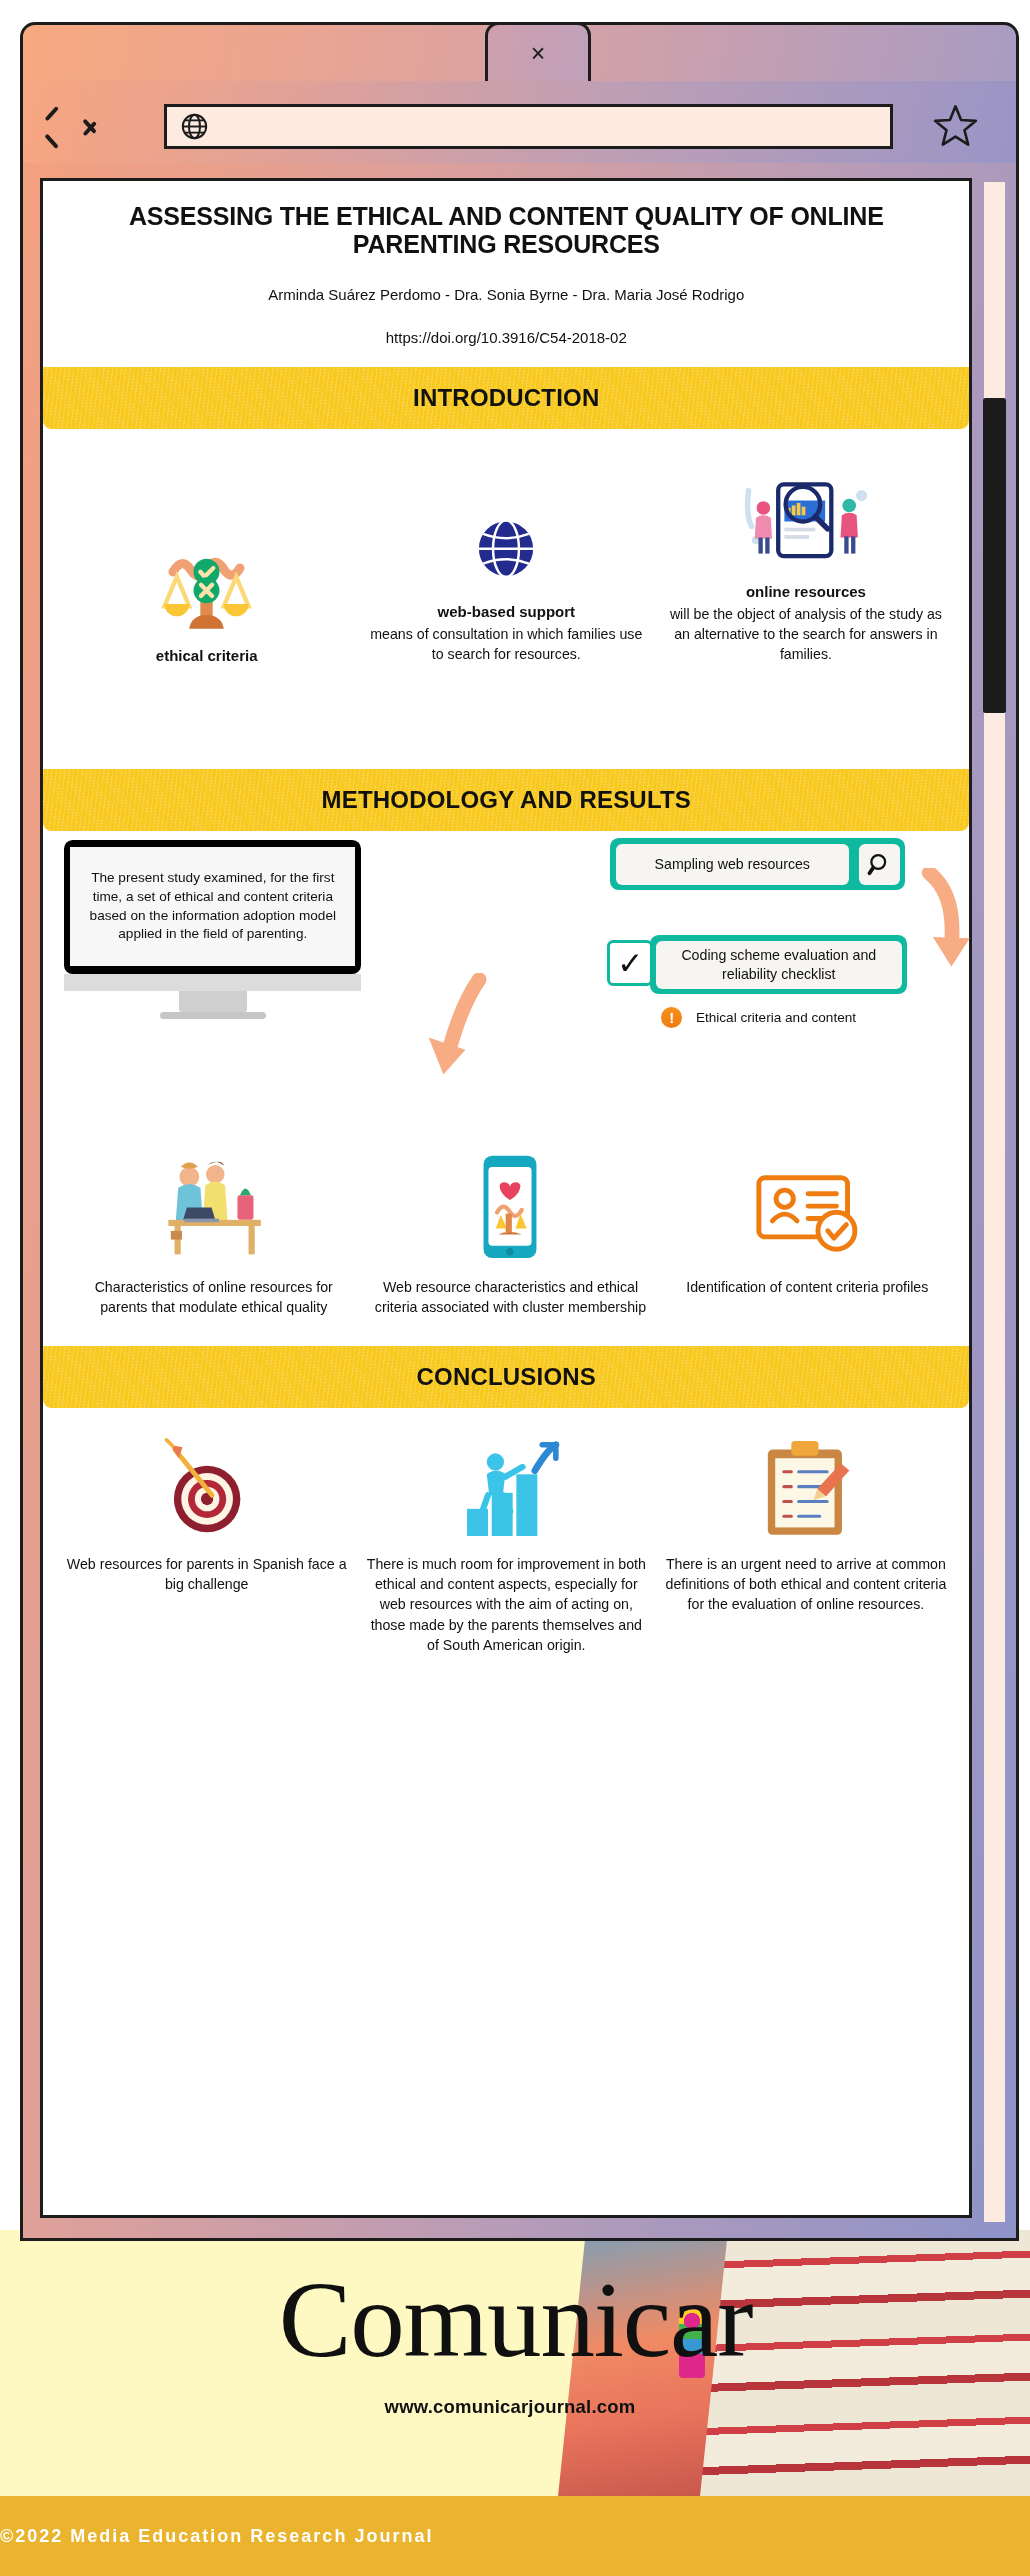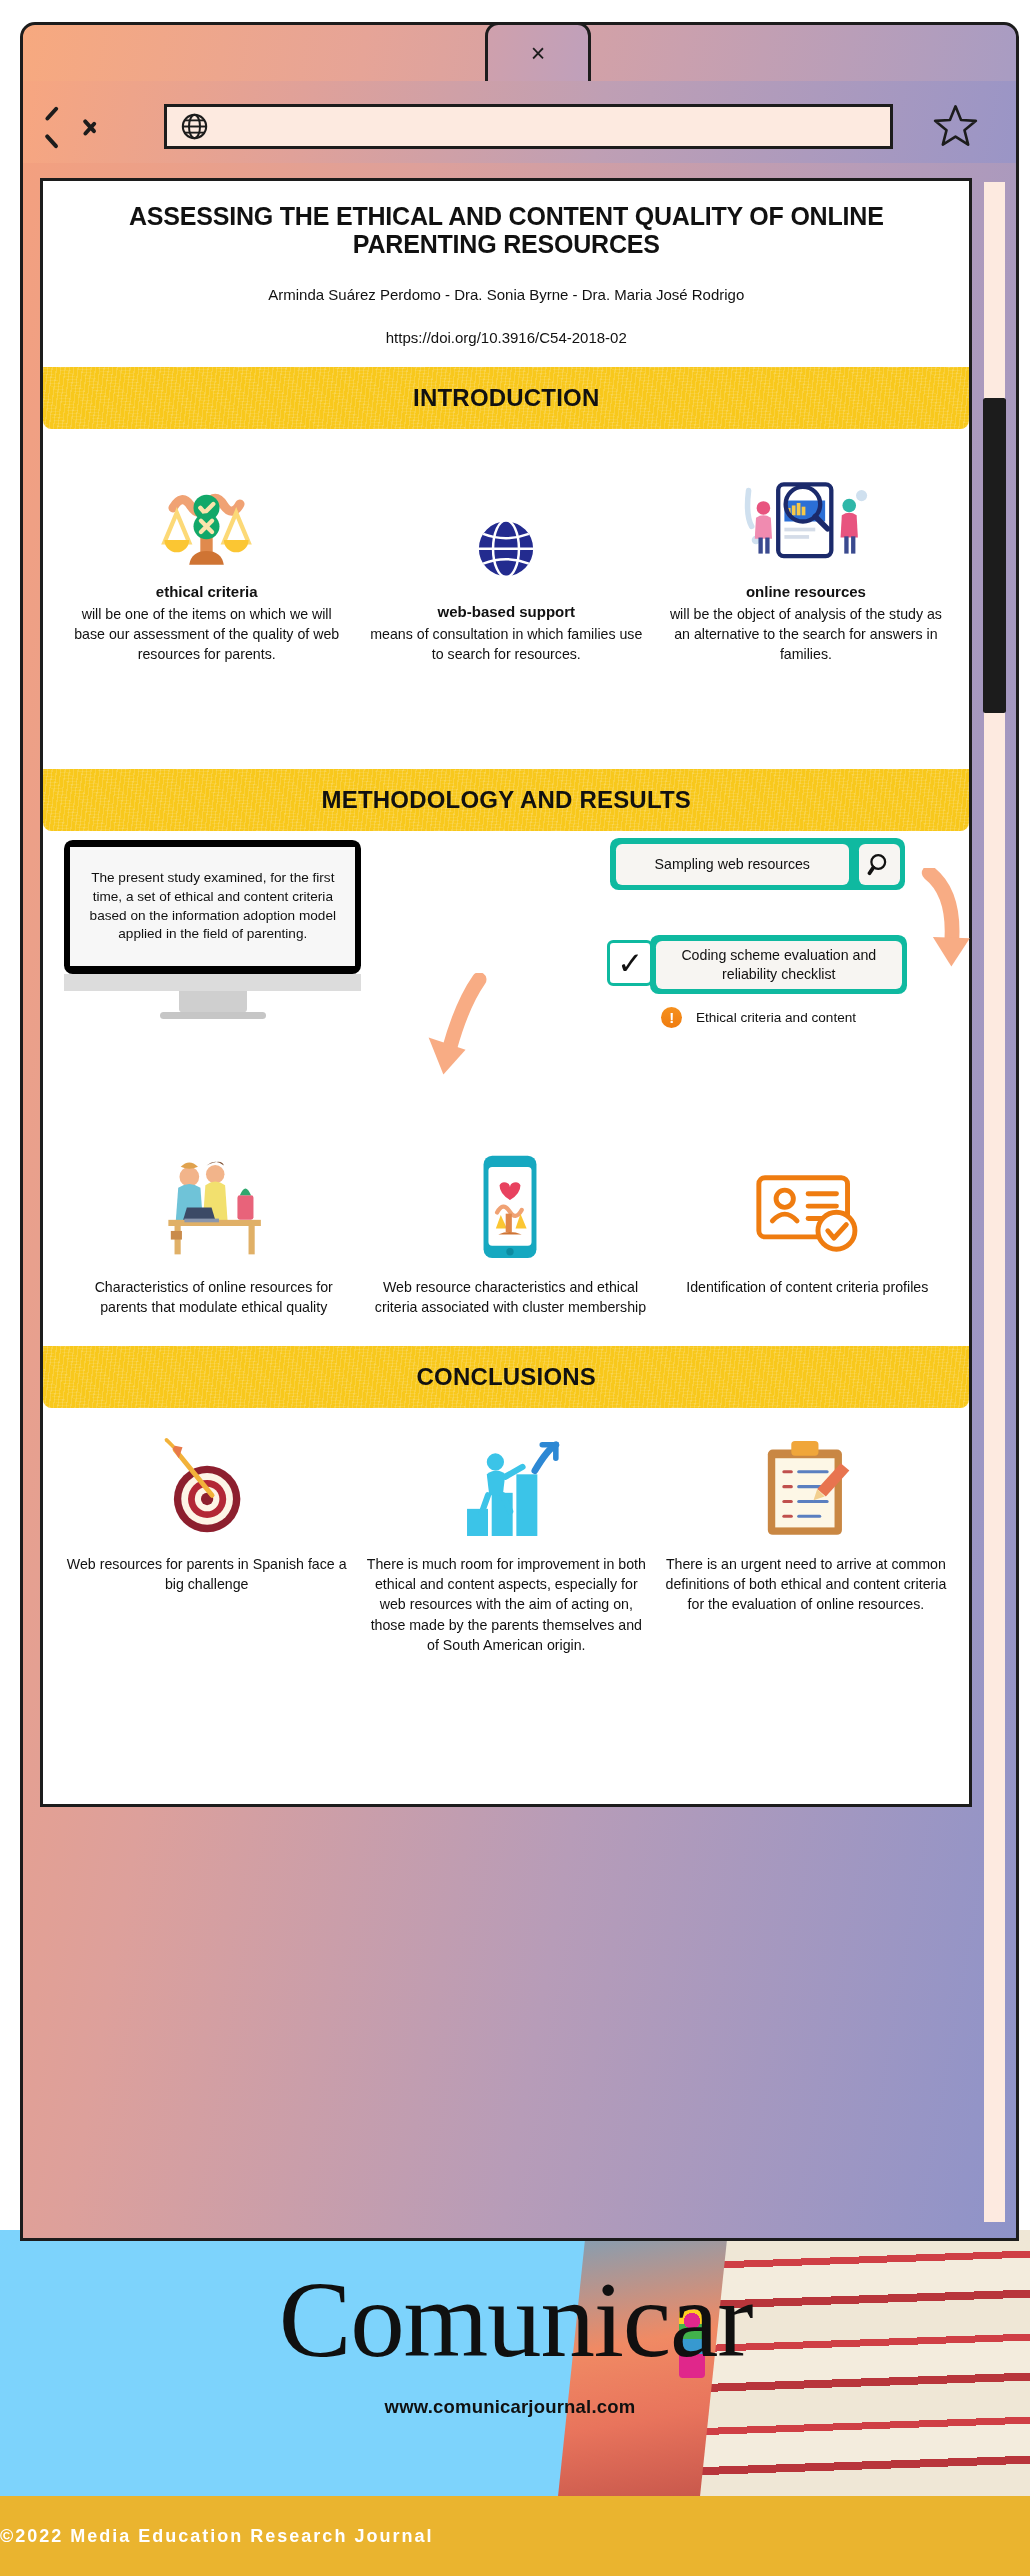--- a/index.html
+++ b/index.html
@@ -64,21 +64,21 @@
 
   
   .viewport {
     position:absolute; left:15px; top:152px; width:999px; height:2078px;
     border-left:3.7px solid #1c1c1c; border-right:3.7px solid #1c1c1c;
     border-bottom:3.7px solid #1c1c1c;
     background: linear-gradient(100deg,#f3a07f 0%, #dda09b 30%, #b79cb8 62%, #8e93c9 100%);
     z-index:2; overflow:hidden;
   }
   .poster {
-    position:absolute; left:17.3px; top:15px; width:932px; height:1629px;
+    position:absolute; left:17.3px; top:15px; width:932px; height:2040px;
     background:#ffffff; border:3.1px solid #1c1c1c;
   }
   .scrollbar-track {
     position:absolute; right:11px; top:18.5px; width:21px; height:2040px;
     background:#fdeae0;
   }
   .scrollbar-thumb {
     position:absolute; right:10px; top:235px; width:23.5px; height:315px;
     background:#1c1c1c; border-radius:2.5px;
   }
@@ -164,21 +164,21 @@
     width:21px; height:21px; border-radius:50%;
     background: linear-gradient(180deg,#f6911e,#ef7c10);
     color:#fff; font-weight:bold; font-size:15px;
     display:flex; align-items:center; justify-content:center;
   }
   .arrow-peach { position:absolute; }
 
   
   .footer-area {
     position:absolute; left:0; top:2230px; width:1031px; height:266px;
-    background:#7dd3fc; overflow:hidden;
+    background:#fef9c3; overflow:hidden;
   }
   .books {
     position:absolute; right:0; top:0; width:445px; height:266px;
     background:
       linear-gradient(180deg, rgba(0,0,0,0) 0%, rgba(0,0,0,0) 100%),
       repeating-linear-gradient(178deg,
         #efe7d6 0px, #efe7d6 36px,
         #cf3f45 36px, #cf3f45 43px,
         #f3ecdd 43px, #f3ecdd 75px,
         #b8353b 75px, #b8353b 83px);
@@ -273,21 +273,20 @@
                 <path d="M108 100 h40 a20 20 0 0 1 -40 0 z" fill="#fbc633"></path>
                 <rect x="70" y="58" width="20" height="62" fill="#e08a4d"></rect>
                 <path d="M52 140 q4 -22 28 -22 q24 0 28 22 z" fill="#cf7434"></path>
                 <circle cx="80" cy="48" r="21" fill="#12a869"></circle>
                 <path d="M70 48 l7 8 l14 -14" fill="none" stroke="#fbe3ac" stroke-width="7" stroke-linecap="round" stroke-linejoin="round"></path>
                 <circle cx="80" cy="78" r="21" fill="#12a869"></circle>
                 <path d="M71 69 l18 18 M89 69 l-18 18" stroke="#fbe3ac" stroke-width="7" stroke-linecap="round"></path>
               </svg>
             </div>
             <div class="col-title">ethical criteria</div>
-            <div class="col-body">will be one of the items on which we will base our assessment of the quality of web resources for parents.</div>
           </div>
 
           <div class="col">
             <div class="col-icon">
               <svg width="74" height="87" viewBox="0 0 120 140">
                 <circle cx="60" cy="72" r="46" fill="#232b8f"></circle>
                 <circle cx="60" cy="72" r="46" fill="none" stroke="#fff" stroke-width="4"></circle>
                 <ellipse cx="60" cy="72" rx="21" ry="46" fill="none" stroke="#fff" stroke-width="4"></ellipse>
                 <line x1="14" y1="72" x2="106" y2="72" stroke="#fff" stroke-width="4"></line>
                 <path d="M23 48 q37 14 74 0" fill="none" stroke="#fff" stroke-width="4"></path>

